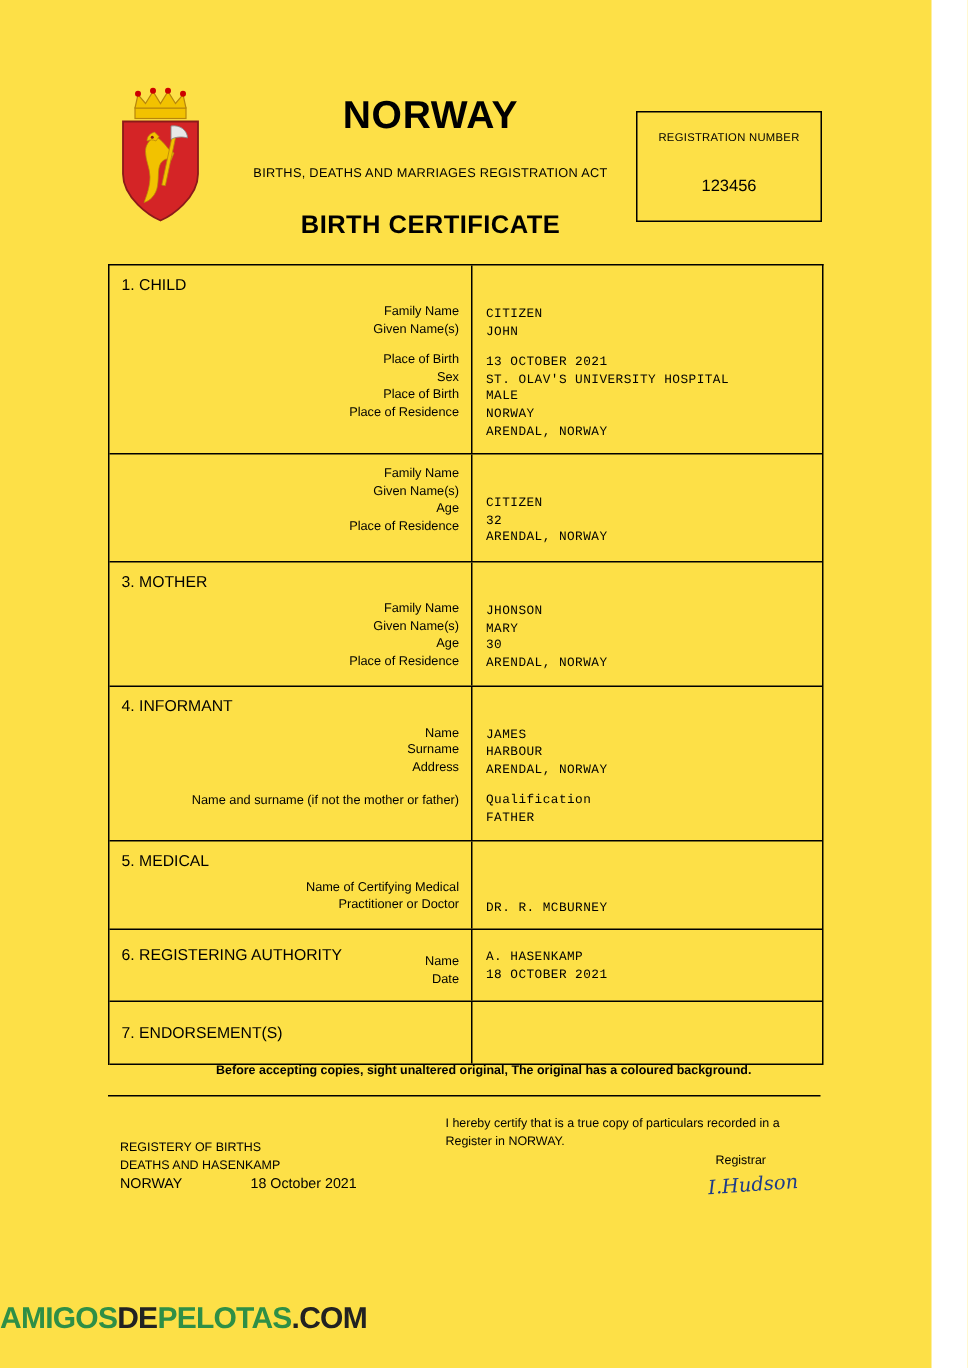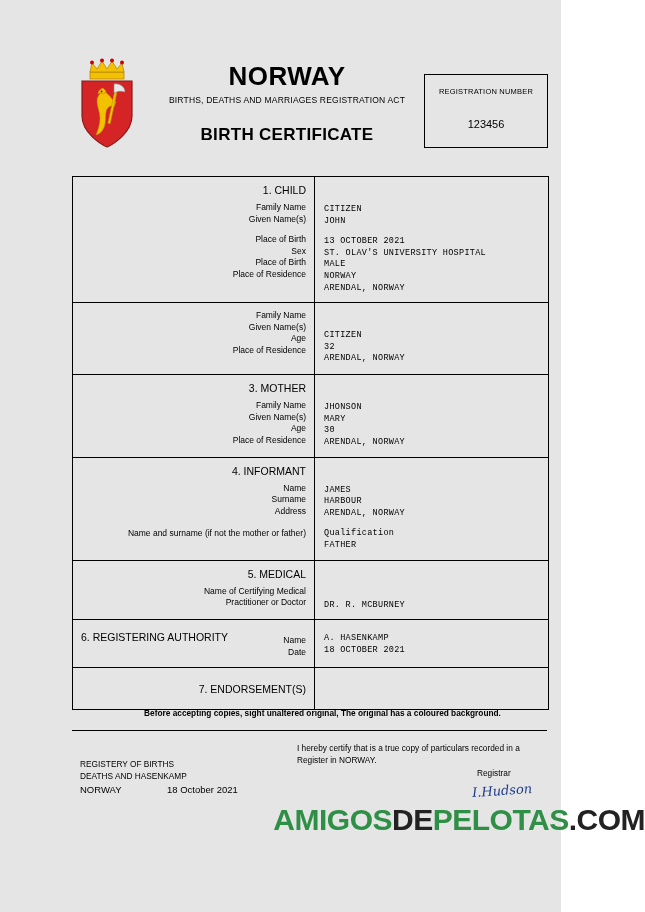--- a/index.html
+++ b/index.html
@@ -10,23 +10,23 @@
   body {
     width: 645px;
     height: 912px;
     font-family: "Liberation Sans", sans-serif;
     color: #000;
     position: relative;
     overflow: hidden;
   }
   .page {
     position: relative;
-    width: 561px;
+    width: 621px;
     height: 912px;
-    background: #e5e5e5;
+    background: #fde047;
   }
 
   
   .header {
     position: absolute;
     left: 72px;
     top: 50px;
     width: 500px;
     height: 120px;
   }
@@ -47,21 +47,21 @@
     text-align: center;
   }
   .country-title {
     font-size: 26px;
     font-weight: bold;
     letter-spacing: 0.5px;
     line-height: 1.1;
   }
   .act-line {
     font-size: 8.5px;
-    margin-top: 4px;
+    margin-top: 19px;
     letter-spacing: 0.2px;
   }
   .doc-title {
     font-size: 17px;
     font-weight: bold;
     margin-top: 20px;
     letter-spacing: 0.3px;
   }
 
   .reg-box {
@@ -110,21 +110,20 @@
     box-sizing: border-box;
     padding: 7px 8px 8px 9px;
     font-family: "Liberation Mono", monospace;
     font-size: 8.5px;
     letter-spacing: 0.3px;
   }
   .sec-heading {
     font-size: 10.5px;
     font-weight: normal;
     margin-bottom: 6px;
-    text-align: right;
   }
   .labels {
     text-align: right;
     font-size: 8.5px;
     line-height: 11.6px;
   }
   .labels .lbl-gap { height: 9px; }
   .values .val-gap { height: 9px; }
   .values div { line-height: 11.6px; white-space: pre; }
 
@@ -208,24 +207,24 @@
     position: absolute;
     left: 95px;
     top: 46px;
     font-size: 9.5px;
   }
 
   
   .watermark {
     position: absolute;
     left: 0;
-    top: 803px;
+    top: 868px;
     width: 645px;
-    text-align: right;
-    font-size: 30px;
+    text-align: left;
+    font-size: 20px;
     font-weight: bold;
     letter-spacing: -0.5px;
   }
   .wm-green { color: #2f8f46; }
   .wm-dark { color: #222222; }
 </style>
 </head>
 <body>
 
 <div class="page">

